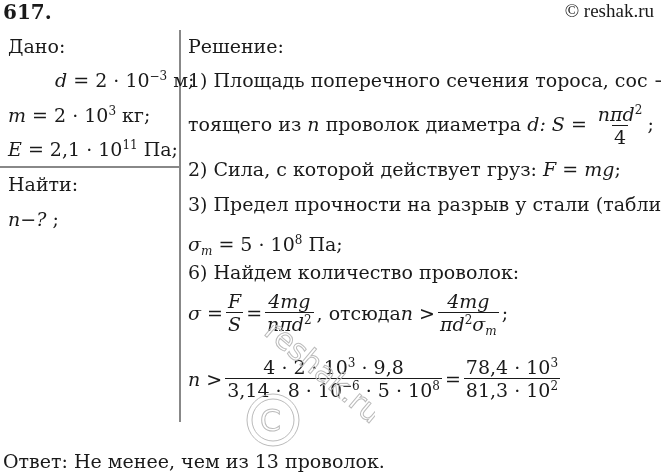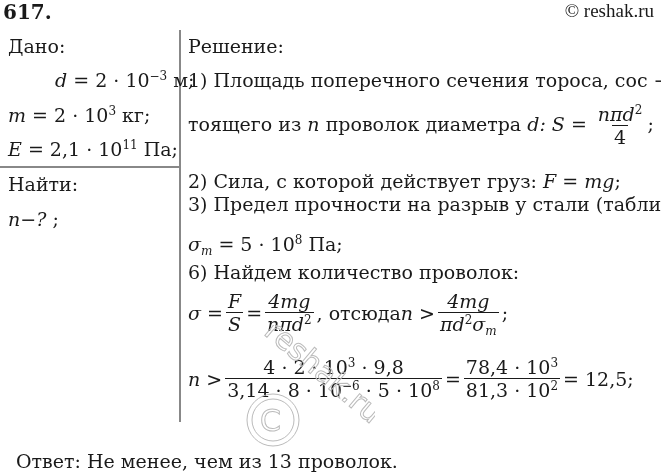--- a/index.html
+++ b/index.html
@@ -38,21 +38,21 @@
 
 <div class="abs txt" style="left:188px;top:35px;text-align:center;">Решение:</div>
 <div class="abs txt" style="left:188px;top:69px;">1) Площадь поперечного сечения тороса, сос −</div>
 <div class="abs txt" style="left:188px;top:103px;">
   <span>тоящего из </span><span class="m">n</span><span> проволок диаметра </span><span class="m">d</span><span class="m">: S = </span><span class="frac">
       <span class="num m"><span>nπd</span><sup>2</sup></span>
       <span class="den">4</span>
     </span><span>;</span>
 </div>
 
-<div class="abs txt" style="left:188px;top:170px;"><span>2) Сила, с которой действует груз: </span><span class="m">F = mg</span><span>;</span></div>
+<div class="abs txt" style="left:188px;top:158px;"><span>2) Сила, с которой действует груз: </span><span class="m">F = mg</span><span>;</span></div>
 <div class="abs txt" style="left:188px;top:193px;">3) Предел прочности на разрыв у стали (таблица 7):</div>
 <div class="abs txt" style="left:188px;top:227px;margin-top:6px;"><span class="m">σ</span><sub class="m">m</sub><span> = 5 · 10</span><sup>8</sup><span> Па;</span></div>
 <div class="abs txt" style="left:188px;top:261px;">6) Найдем количество проволок:</div>
 
 <div class="abs txt" style="left:188px;top:290px;display:flex;align-items:center;">
   <span class="m">σ = </span>
   <span class="frac">
       <span class="num m">F</span>
       <span class="den m">S</span>
     </span>
@@ -74,24 +74,23 @@
   <span class="m">n &gt; </span>
   <span class="frac">
       <span class="num"><span>4 · 2 · 10</span><sup>3</sup><span> · 9,8</span></span>
       <span class="den"><span>3,14 · 8 · 10</span><sup>−6</sup><span> · 5 · 10</span><sup>8</sup></span>
     </span>
   <span> = </span>
   <span class="frac">
       <span class="num"><span>78,4 · 10</span><sup>3</sup></span>
       <span class="den"><span>81,3 · 10</span><sup>2</sup></span>
     </span>
-  <span> = 12,5;</span>
 </div>
 
-<div class="abs txt" style="left:16px;top:450px;">Ответ: Не менее, чем из 13 проволок.</div>
+<div class="abs txt" style="left:3px;top:450px;">Ответ: Не менее, чем из 13 проволок.</div>
 
 <svg class="wm" viewBox="0 0 150 150">
   <g fill="none" stroke="#bbb" stroke-width="1">
     <circle cx="48" cy="95" r="26"></circle>
     <circle cx="48" cy="95" r="21"></circle>
     <text x="35" y="106" font-size="30" font-family="DejaVu Sans, sans-serif" stroke="#bbb" fill="none">C</text>
     <text x="10" y="35" font-size="30" font-family="DejaVu Sans, sans-serif" fill="none" stroke="#bbb" transform="rotate(40 60 60)">reshak.ru</text>
   </g>
 </svg>
 

